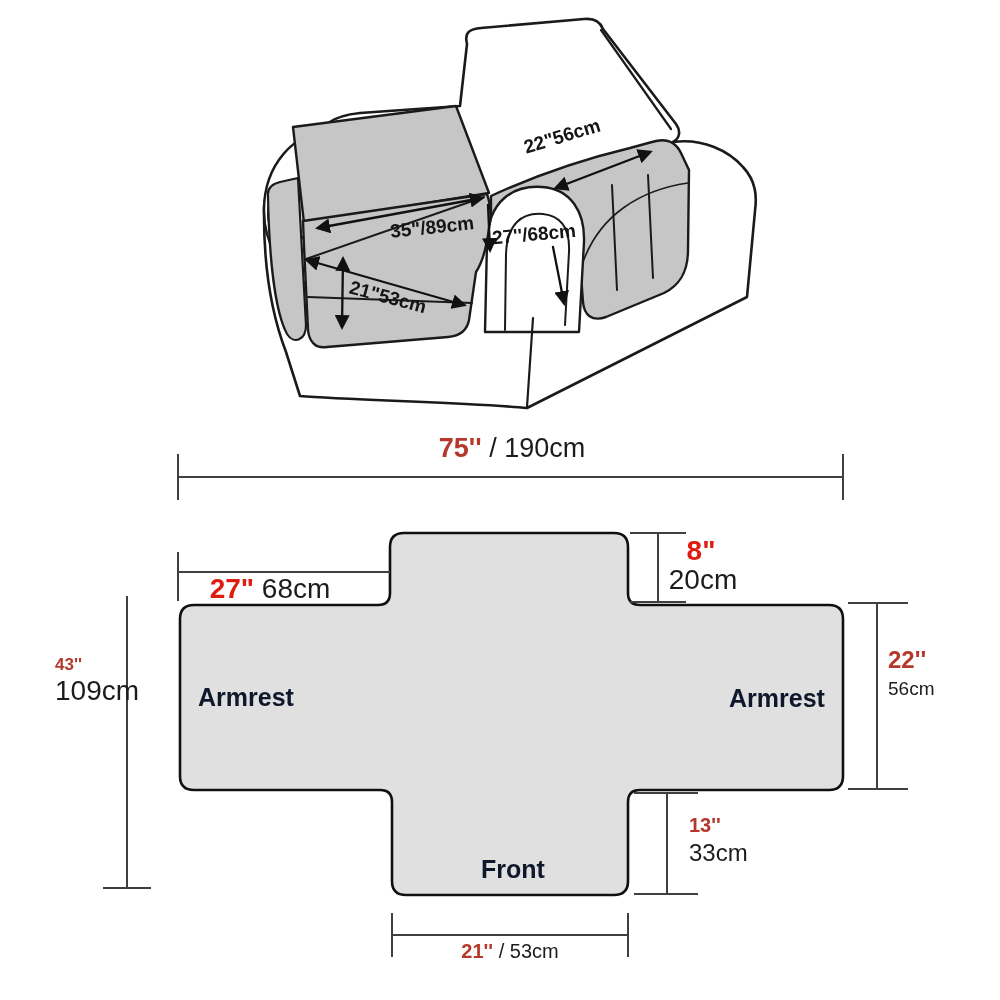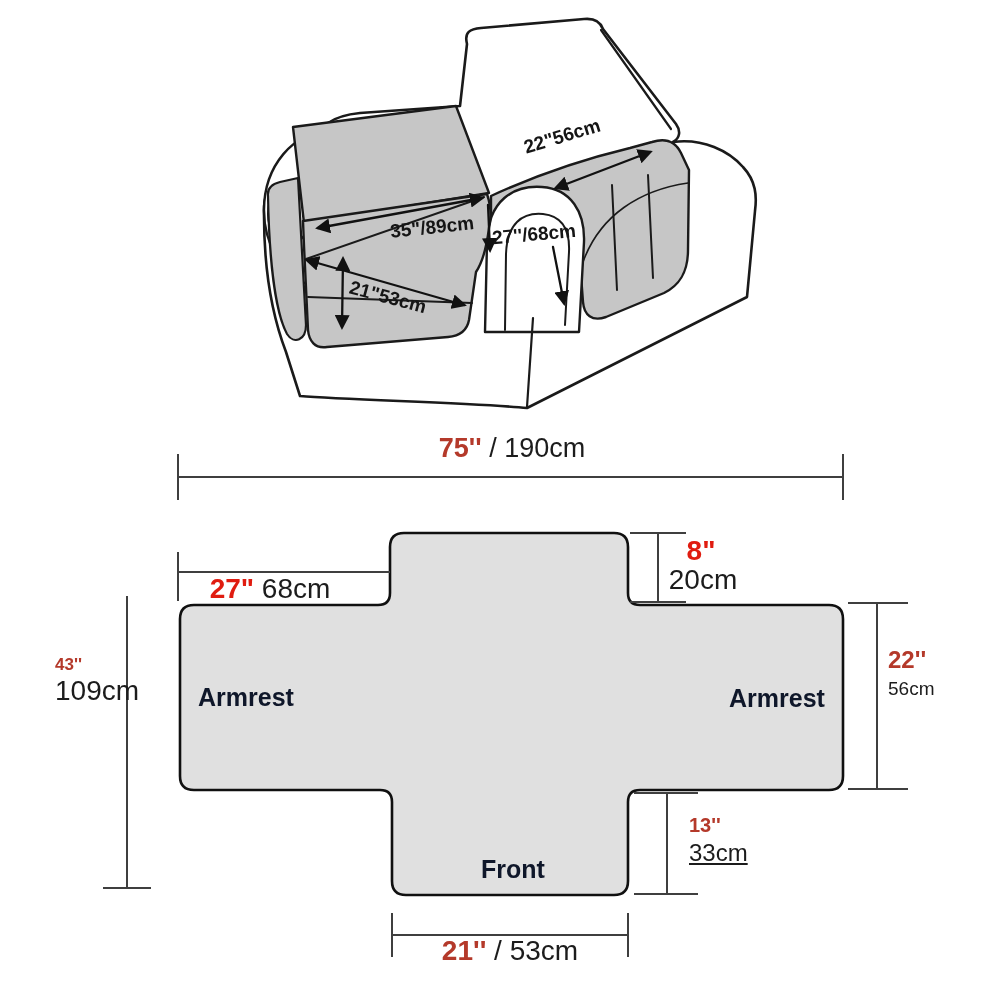--- a/index.html
+++ b/index.html
@@ -127,21 +127,21 @@
   <div class="lbl dim-lg ctr red-bright" style="left:701px;top:551px;"><span>8"</span></div>
   <div class="lbl dim-lg ctr blk" style="left:703px;top:580px;"><span>20cm</span></div>
 
   <div class="lbl dim-md lft red" style="left:55px;top:664px;font-size:17px;"><span>43''</span></div>
   <div class="lbl dim-md lft blk" style="left:55px;top:691px;font-size:28px;"><span>109cm</span></div>
 
   <div class="lbl dim-md lft red" style="left:888px;top:660px;font-size:24px;"><span>22''</span></div>
   <div class="lbl dim-md lft blk" style="left:888px;top:688px;font-size:19px;"><span>56cm</span></div>
 
   <div class="lbl dim-md lft red" style="left:689px;top:825px;font-size:20px;"><span>13''</span></div>
-  <div class="lbl dim-md lft blk" style="left:689px;top:853px;font-size:24px;text-decoration:underline;"><span>33cm</span></div>
+  <div class="lbl dim-md lft blk" style="left:689px;top:853px;font-size:24px;"><span>33cm</span></div>
 
-  <div class="lbl dim-md ctr" style="left:510px;top:951px;font-size:28px;"><span class="red">21''</span><span class="blk"> / 53cm</span></div>
+  <div class="lbl dim-md ctr" style="left:510px;top:951px;font-size:20px;"><span class="red">21''</span><span class="blk"> / 53cm</span></div>
 
   <div class="lbl zone-lbl ctr" style="left:246px;top:697px;"><span>Armrest</span></div>
   <div class="lbl zone-lbl ctr" style="left:777px;top:698px;"><span>Armrest</span></div>
   <div class="lbl zone-lbl ctr" style="left:513px;top:869px;"><span>Front</span></div>
 
 </div>
 
 </body></html>

